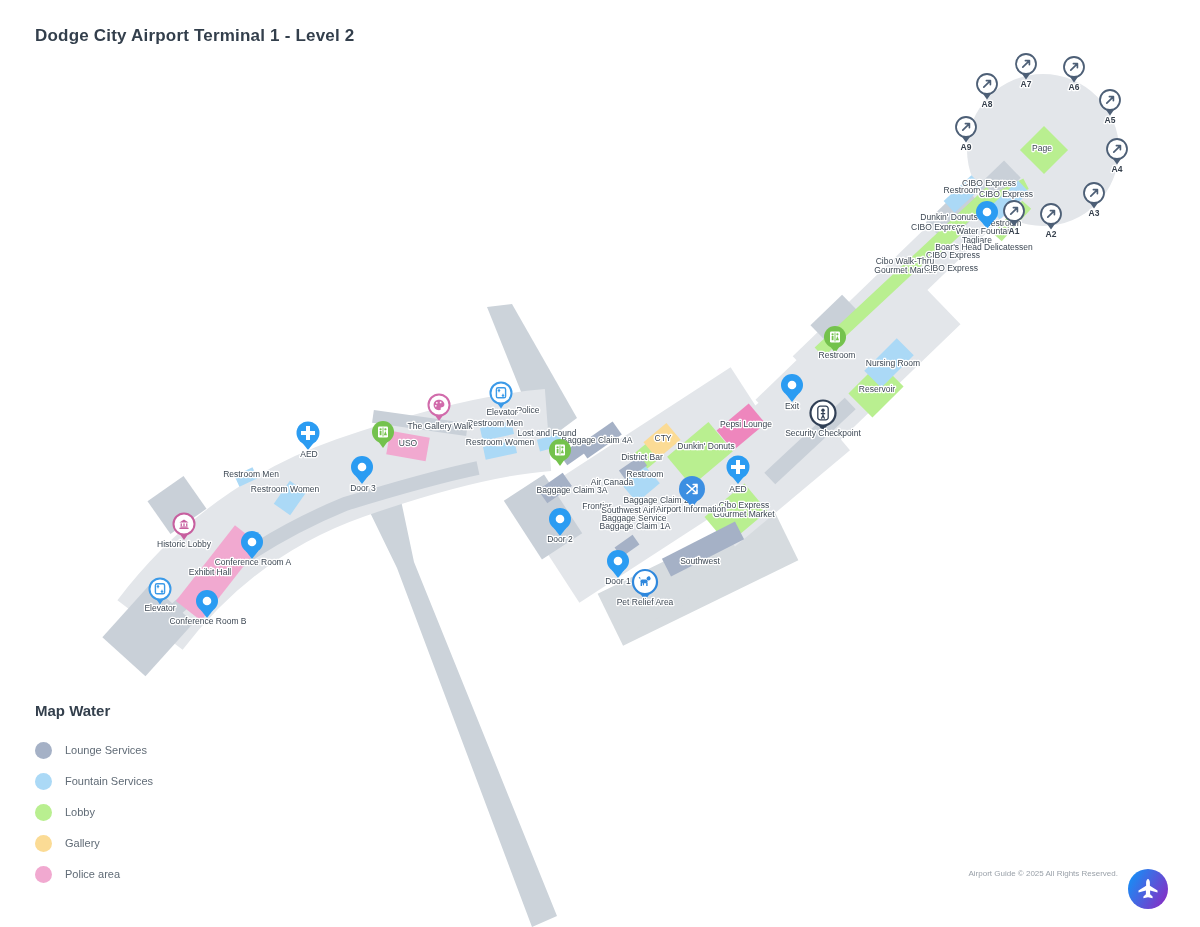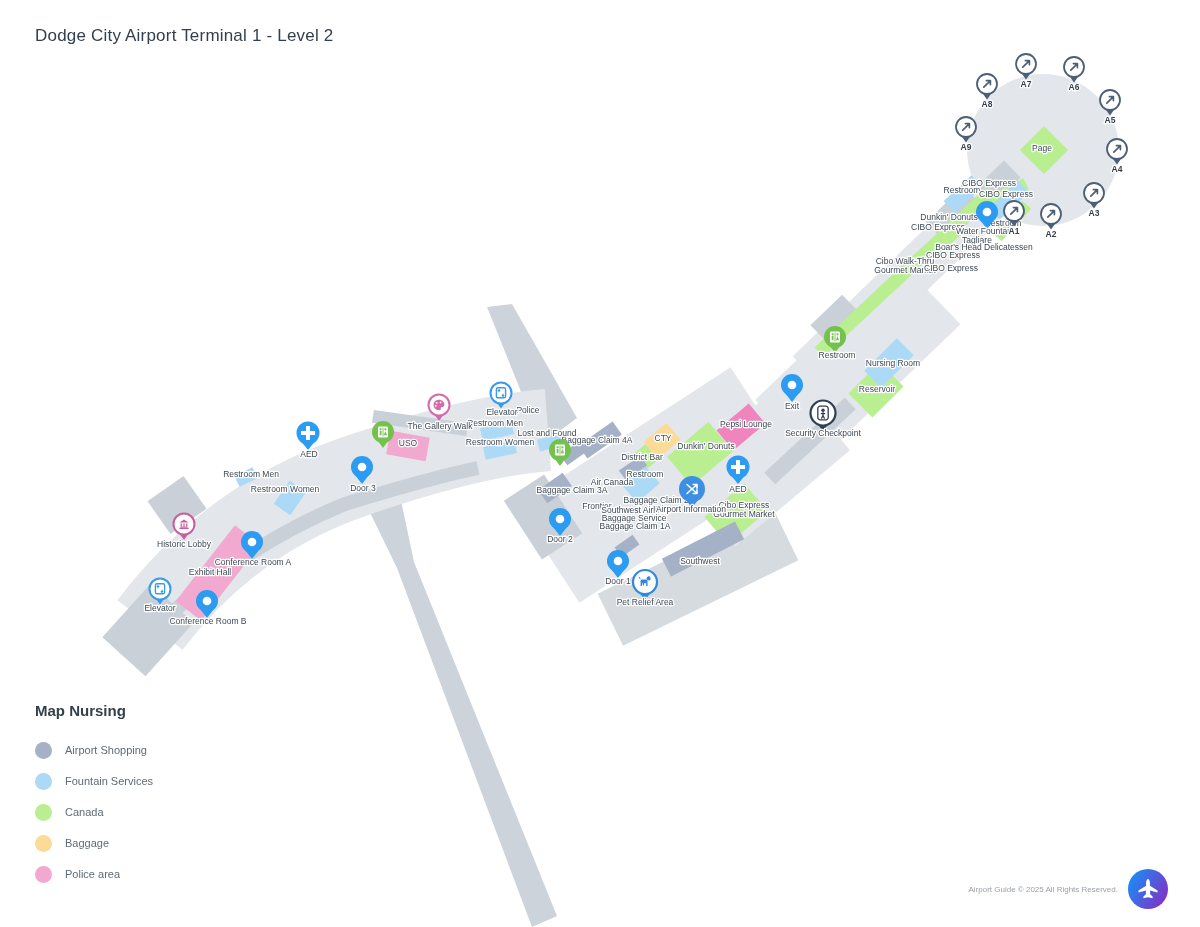--- a/index.html
+++ b/index.html
@@ -1,18 +1,18 @@
 <!DOCTYPE html>
 <html style="--c-services: #a5b1c6; --c-amenities: #abd9f6; --c-dining: #b9ef90; --c-shopping: #fbdb95; --c-relax: #f1a9d0; --c-relax-strong: #ee86bd;"><head>
 <meta charset="utf-8">
 <style>
   html,body{margin:0;padding:0;background:#fff;}
   .stage{position:relative;width:1200px;height:927px;background:#fff;overflow:hidden;
          font-family:"Liberation Sans",sans-serif;}
-  .page-title{position:absolute;left:35px;top:26px;margin:0;font-size:17px;font-weight:normal;
+  .page-title{position:absolute;left:35px;top:26px;margin:0;font-size:17px;font-weight:bold;
               color:#333f4c;letter-spacing:.2px;}
   #map{position:absolute;left:0;top:0;width:1200px;height:927px;}
 
   
   .g1{fill:#e3e6ea}.g2{fill:#d6dbdf}.g3{fill:#ccd3da}.g4{fill:#c9d0d8}
   .wing-light{stroke:#e3e6ea;fill:none}
   .wing-dark{stroke:#c9d0d8;fill:none}
 
   :root{--c-services:#a5b1c6;--c-amenities:#abd9f6;--c-dining:#b9ef90;
         --c-shopping:#fbdb95;--c-relax:#f1a9d0;--c-relax-strong:#ee86bd;}
@@ -27,21 +27,21 @@
              paint-order:stroke;stroke:#ffffff;stroke-width:2.6px;stroke-linejoin:round;}
   .gate-label{font:600 8.5px "Liberation Sans",sans-serif;fill:#36404d;
               paint-order:stroke;stroke:#ffffff;stroke-width:2.6px;stroke-linejoin:round;}
 
   .legend{position:absolute;left:35px;top:702px;}
   .legend-title{font-size:15px;font-weight:bold;color:#333f4c;margin-bottom:22px;}
   .legend-row{display:flex;align-items:center;margin-bottom:13px;height:18px;}
   .legend-dot{width:17px;height:17px;border-radius:50%;margin-right:13px;flex:none;}
   .legend-label{font-size:11px;color:#606b76;}
 
-  .footer{position:absolute;right:32px;bottom:18px;display:flex;align-items:center;gap:10px;}
+  .footer{position:absolute;right:32px;bottom:18px;display:flex;gap:10px;}
   .copyright{font-size:8px;color:#9aa1a9;}
   .fab{width:40px;height:40px;border-radius:50%;border:none;padding:0;cursor:pointer;
        background:linear-gradient(120deg,#1f87f2 15%,#7d36c9 85%);
        display:flex;align-items:center;justify-content:center;}
 </style>
 </head>
 <body>
 
 <div class="stage">
   <h1 class="page-title">Dodge City Airport Terminal 1 - Level 2</h1>
@@ -341,37 +341,37 @@
         <g transform="translate(966,127)">
        <path d="M0,15.5 L-5,8.5 L5,8.5 Z" fill="#4d5f76"></path>
        <circle r="10" fill="#fff" stroke="#4d5f76" stroke-width="1.8"></circle>
        <path d="M-3.2,3.2 L3.2,-3.2 M-0.6,-3.4 L3.4,-3.4 L3.4,0.6" stroke="#4d5f76" stroke-width="1.7" fill="none" stroke-linecap="round" stroke-linejoin="round"></path>
      </g>
         <text x="966" y="148" class="gate-label" text-anchor="middle" dominant-baseline="middle">A9</text>
       </g>
   </svg>
 
   <div class="legend">
-    <div class="legend-title">Map Nursing</div>
+    <div class="legend-title">Map Water</div>
     <div id="legend-items">
         <div class="legend-row">
        <span class="legend-dot" style="background:#a5b1c6"></span>
-       <span class="legend-label">Airport Shopping</span>
+       <span class="legend-label">Lounge Services</span>
      </div>
         <div class="legend-row">
        <span class="legend-dot" style="background:#abd9f6"></span>
        <span class="legend-label">Fountain Services</span>
      </div>
         <div class="legend-row">
        <span class="legend-dot" style="background:#b9ef90"></span>
-       <span class="legend-label">Canada</span>
+       <span class="legend-label">Lobby</span>
      </div>
         <div class="legend-row">
        <span class="legend-dot" style="background:#fbdb95"></span>
-       <span class="legend-label">Baggage</span>
+       <span class="legend-label">Gallery</span>
      </div>
         <div class="legend-row">
        <span class="legend-dot" style="background:#f1a9d0"></span>
        <span class="legend-label">Police area</span>
      </div>
       </div>
   </div>
 
   <div class="footer">
     <span class="copyright">Airport Guide © 2025 All Rights Reserved.</span>

